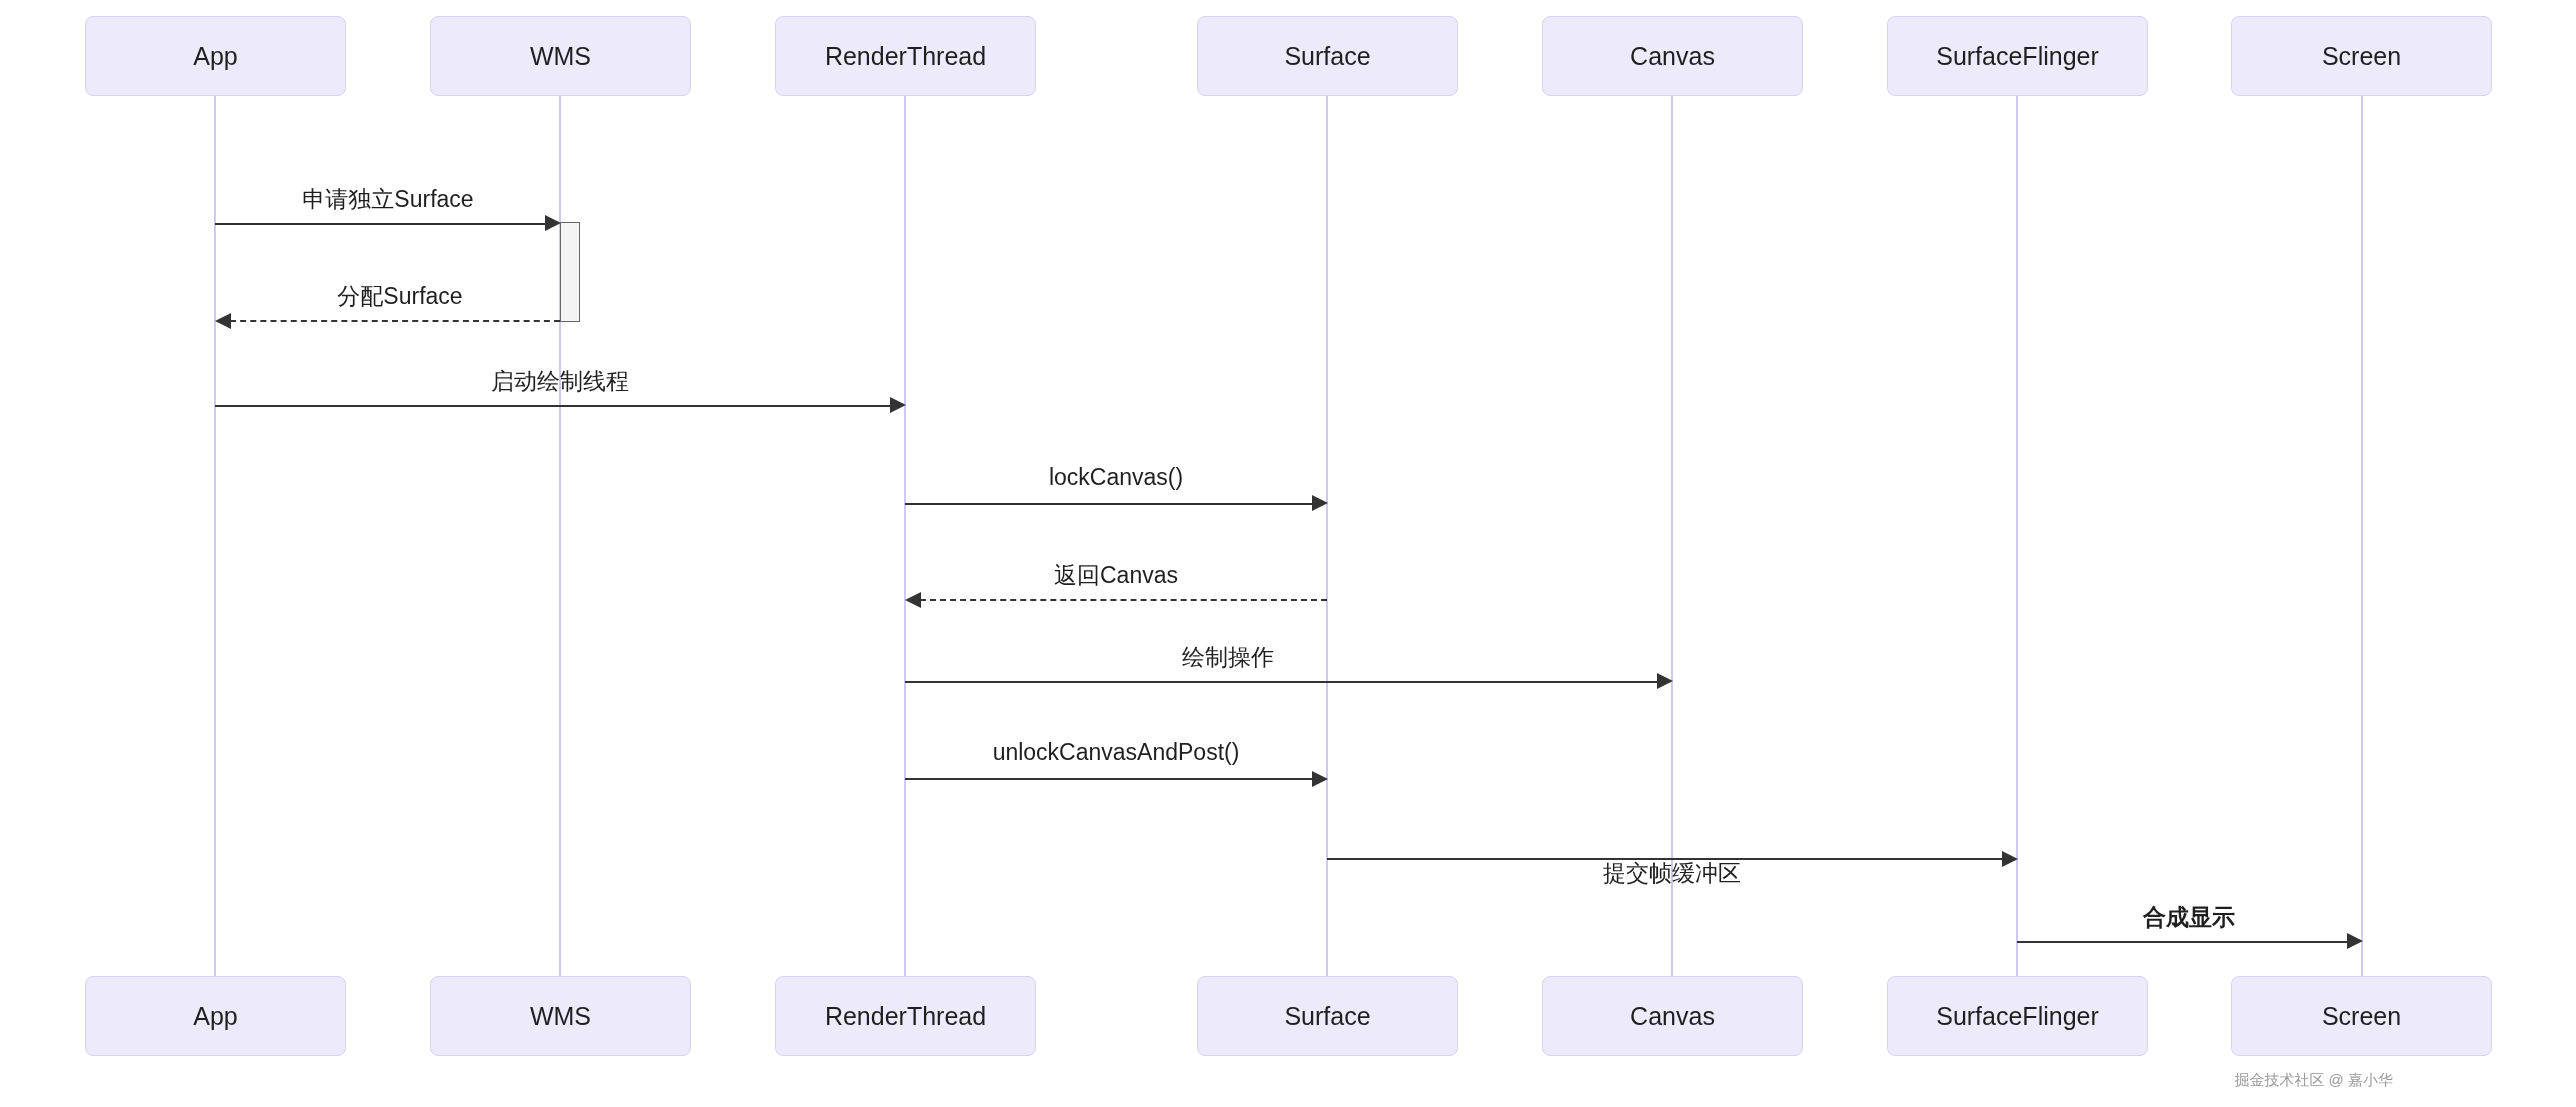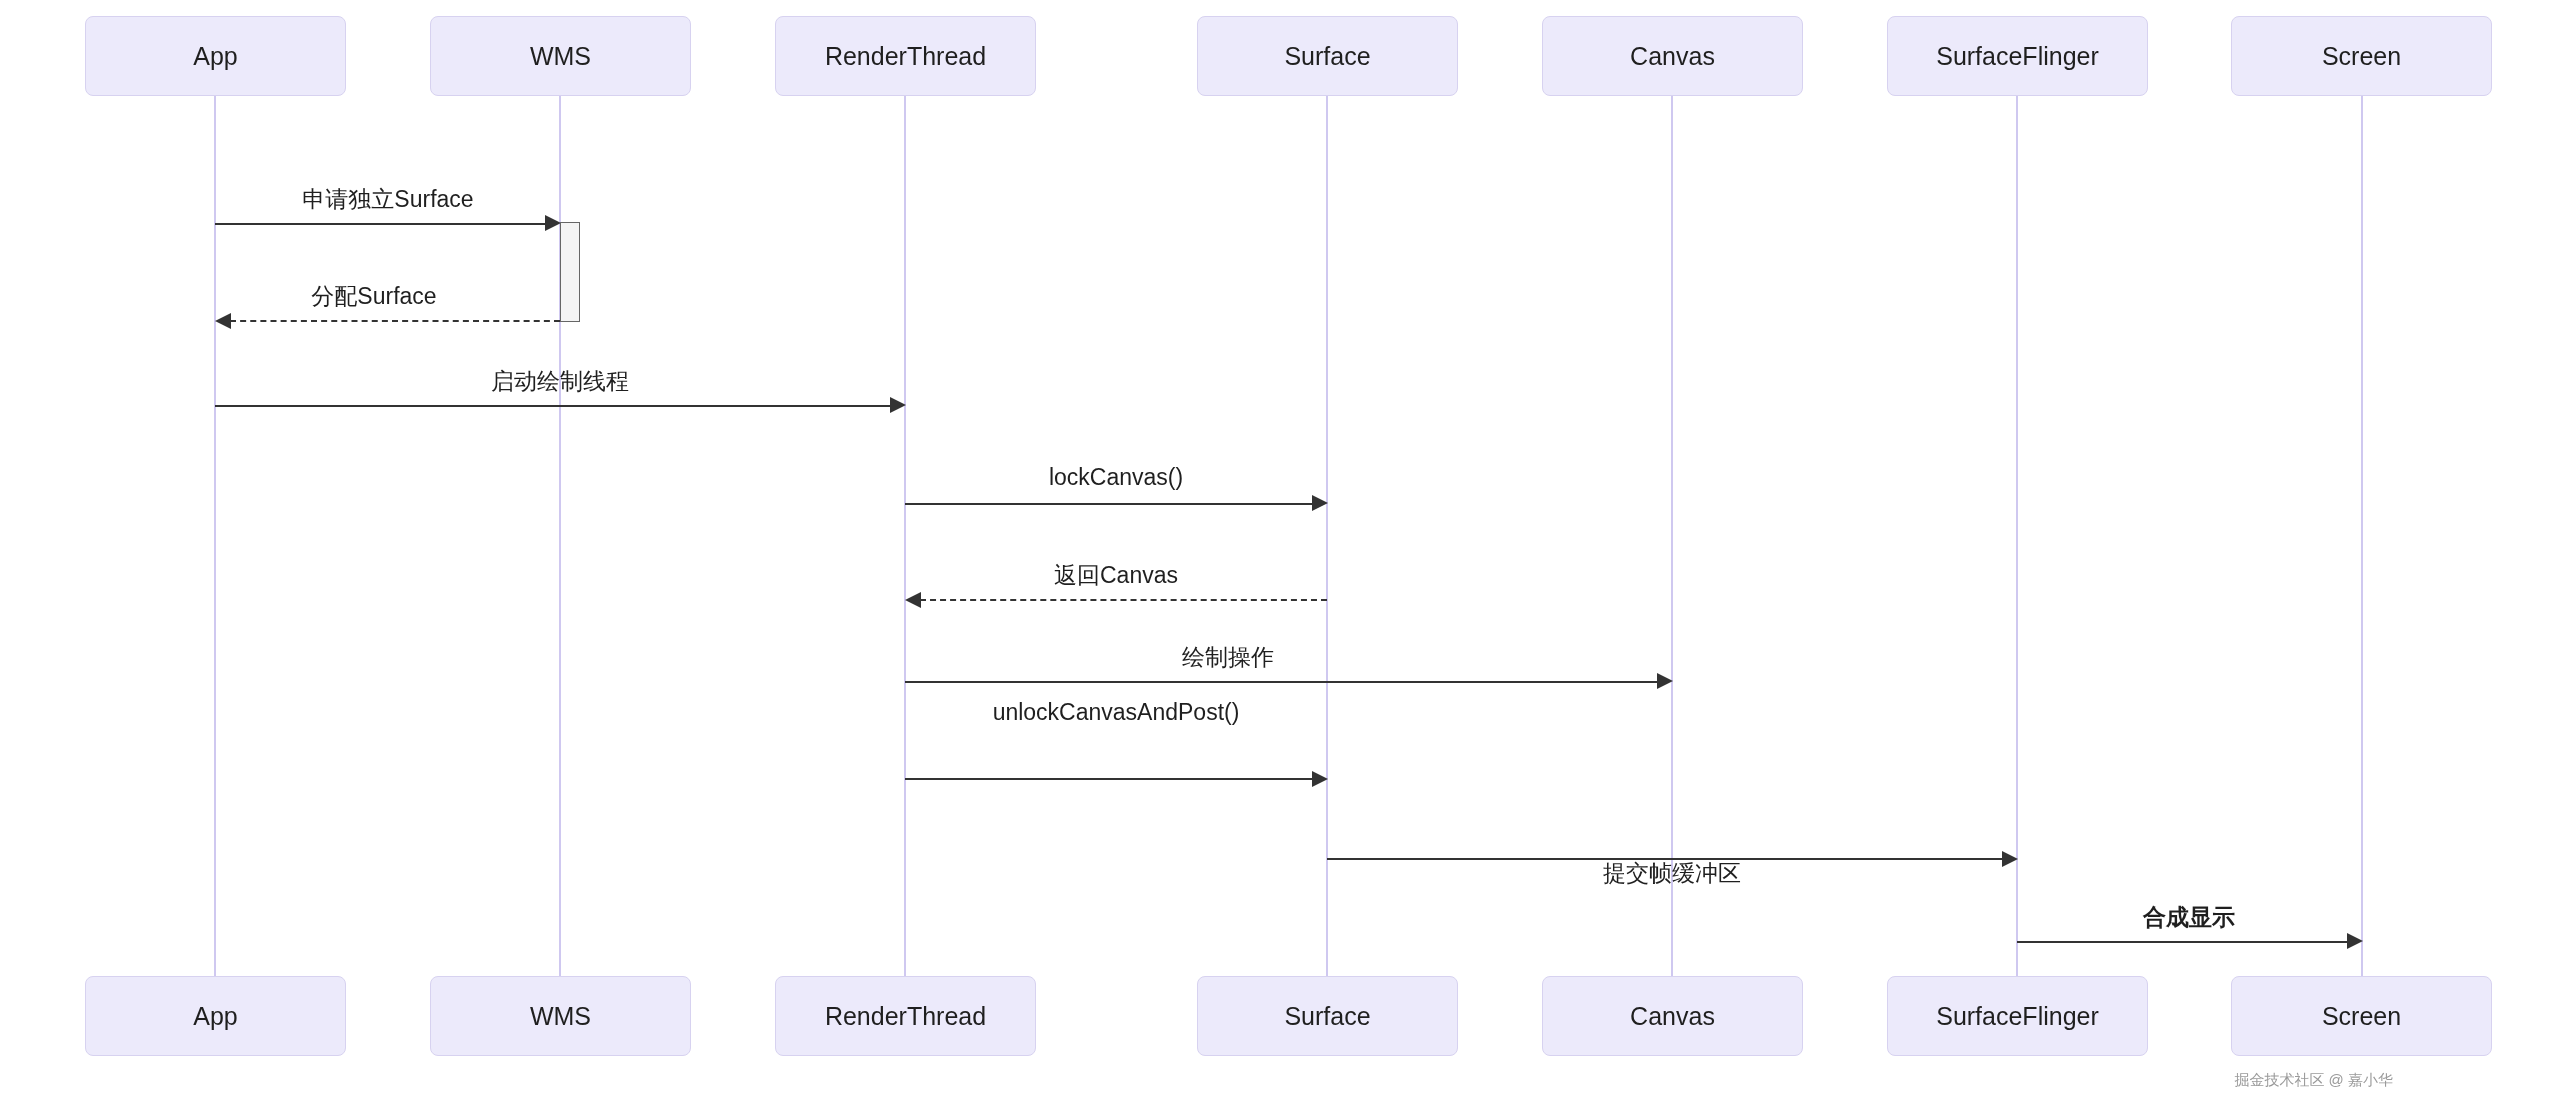--- a/index.html
+++ b/index.html
@@ -115,36 +115,36 @@
         <span class="participant-label">Screen</span>
       </div>
     </div>
 
   <div id="messages">
       <div class="msg-line" style="left: 215px; top: 223px; width: 330px;"></div>
       <div class="arrow-head right" style="top: 215px; left: 545px;"></div>
       <div class="msg-label" style="left: 388px; top: 184px;">申请独立Surface</div>
       <div class="msg-line dashed" style="left: 230px; top: 320px; width: 330px;"></div>
       <div class="arrow-head left" style="top: 313px; left: 215px;"></div>
-      <div class="msg-label" style="left: 374px; top: 281px;">分配Surface</div>
+      <div class="msg-label" style="left: 400px; top: 281px;">分配Surface</div>
       <div class="msg-line" style="left: 215px; top: 405px; width: 675px;"></div>
       <div class="arrow-head right" style="top: 397px; left: 890px;"></div>
       <div class="msg-label" style="left: 560px; top: 366px;">启动绘制线程</div>
       <div class="msg-line" style="left: 905px; top: 503px; width: 407px;"></div>
       <div class="arrow-head right" style="top: 495px; left: 1312px;"></div>
       <div class="msg-label" style="left: 1116px; top: 464px;">lockCanvas()</div>
       <div class="msg-line dashed" style="left: 920px; top: 599px; width: 407px;"></div>
       <div class="arrow-head left" style="top: 592px; left: 905px;"></div>
       <div class="msg-label" style="left: 1116px; top: 560px;">返回Canvas</div>
       <div class="msg-line" style="left: 905px; top: 681px; width: 752px;"></div>
       <div class="arrow-head right" style="top: 673px; left: 1657px;"></div>
       <div class="msg-label" style="left: 1228px; top: 642px;">绘制操作</div>
       <div class="msg-line" style="left: 905px; top: 778px; width: 407px;"></div>
       <div class="arrow-head right" style="top: 771px; left: 1312px;"></div>
-      <div class="msg-label" style="left: 1116px; top: 699px;">unlockCanvasAndPost()</div>
+      <div class="msg-label" style="left: 1116px; top: 739px;">unlockCanvasAndPost()</div>
       <div class="msg-line" style="left: 1327px; top: 858px; width: 675px;"></div>
       <div class="arrow-head right" style="top: 851px; left: 2002px;"></div>
       <div class="msg-label" style="left: 1672px; top: 858px;">提交帧缓冲区</div>
       <div class="msg-line" style="left: 2017px; top: 941px; width: 330px;"></div>
       <div class="arrow-head right" style="top: 933px; left: 2347px;"></div>
       <div class="msg-label" style="left: 2189px; top: 902px; font-weight: bold;">合成显示</div>
     </div>
 
   <div id="activations">
       <div class="activation" style="left: 560px; top: 222px; width: 19.5px; height: 100px;"></div>

